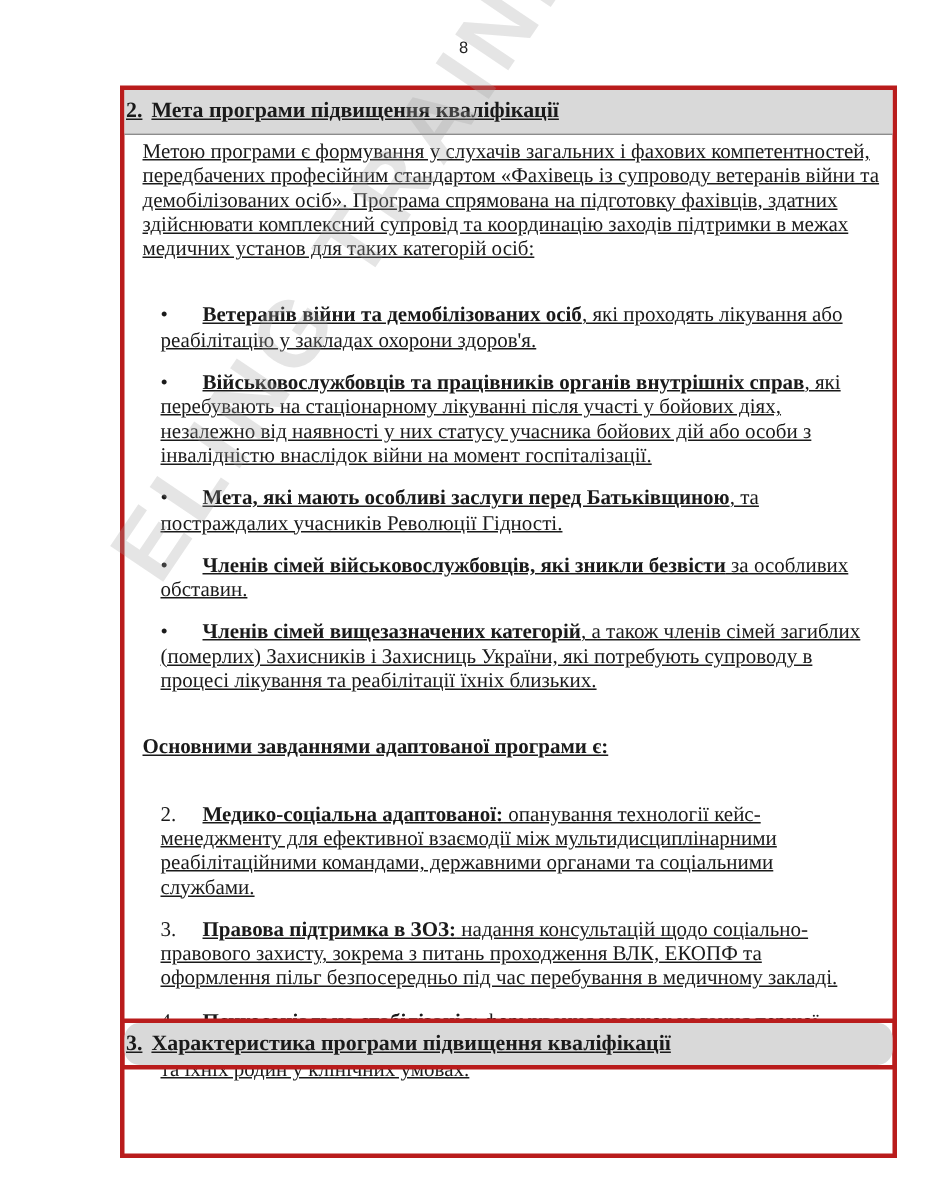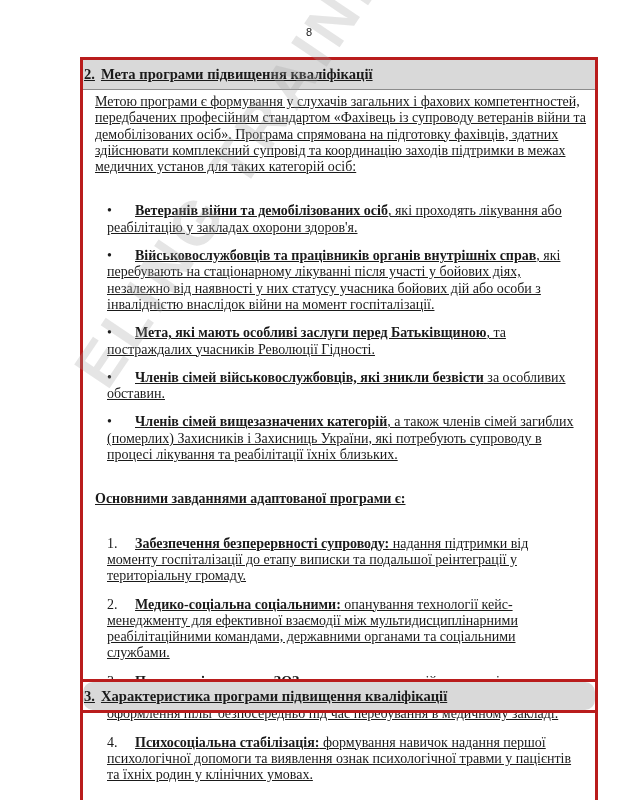--- a/index.html
+++ b/index.html
@@ -107,22 +107,21 @@
     <p class="item"><span class="bullet-mark">•</span><span class="bold">Ветеранів війни та демобілізованих осіб</span><span>, які проходять лікування або реабілітацію у закладах охорони здоров'я.</span></p>
     <p class="item"><span class="bullet-mark">•</span><span class="bold">Військовослужбовців та працівників органів внутрішніх справ</span><span>, які перебувають на стаціонарному лікуванні після участі у бойових діях, незалежно від наявності у них статусу учасника бойових дій або особи з інвалідністю внаслідок війни на момент госпіталізації.</span></p>
     <p class="item"><span class="bullet-mark">•</span><span class="bold">Мета, які мають особливі заслуги перед Батьківщиною</span><span>, та постраждалих учасників Революції Гідності.</span></p>
     <p class="item"><span class="bullet-mark">•</span><span class="bold">Членів сімей військовослужбовців, які зникли безвісти</span><span> за особливих обставин.</span></p>
     <p class="item"><span class="bullet-mark">•</span><span class="bold">Членів сімей вищезазначених категорій</span><span>, а також членів сімей загиблих (померлих) Захисників і Захисниць України, які потребують супроводу в процесі лікування та реабілітації їхніх близьких.</span></p>
 
     <div class="blank"></div>
     <p class="para bold">Основними завданнями адаптованої програми є:</p>
     <div class="blank"></div>
 
-    <p class="item"><span class="num-mark">1.</span><span class="bold">Забезпечення безперервності супроводу:</span><span> надання підтримки від моменту госпіталізації до етапу виписки та подальшої реінтеграції у територіальну громаду.</span></p>
-    <p class="item"><span class="num-mark">2.</span><span class="bold">Медико-соціальна соціальними:</span><span> опанування технології кейс-менеджменту для ефективної взаємодії між мультидисциплінарними реабілітаційними командами, державними органами та соціальними службами.</span></p>
+    <p class="item"><span class="num-mark">2.</span><span class="bold">Медико-соціальна адаптованої:</span><span> опанування технології кейс-менеджменту для ефективної взаємодії між мультидисциплінарними реабілітаційними командами, державними органами та соціальними службами.</span></p>
     <p class="item"><span class="num-mark">3.</span><span class="bold">Правова підтримка в ЗОЗ:</span><span> надання консультацій щодо соціально-правового захисту, зокрема з питань проходження ВЛК, ЕКОПФ та оформлення пільг безпосередньо під час перебування в медичному закладі.</span></p>
     <p class="item"><span class="num-mark">4.</span><span class="bold">Психосоціальна стабілізація:</span><span> формування навичок надання першої психологічної допомоги та виявлення ознак психологічної травми у пацієнтів та їхніх родин у клінічних умовах.</span></p>
   </div>
 </div>
 
 <div class="section-table" id="sec3">
   <div class="section-header">
     <span class="num">3.</span><span>Характеристика програми підвищення кваліфікації</span>
   </div>
 </div>

